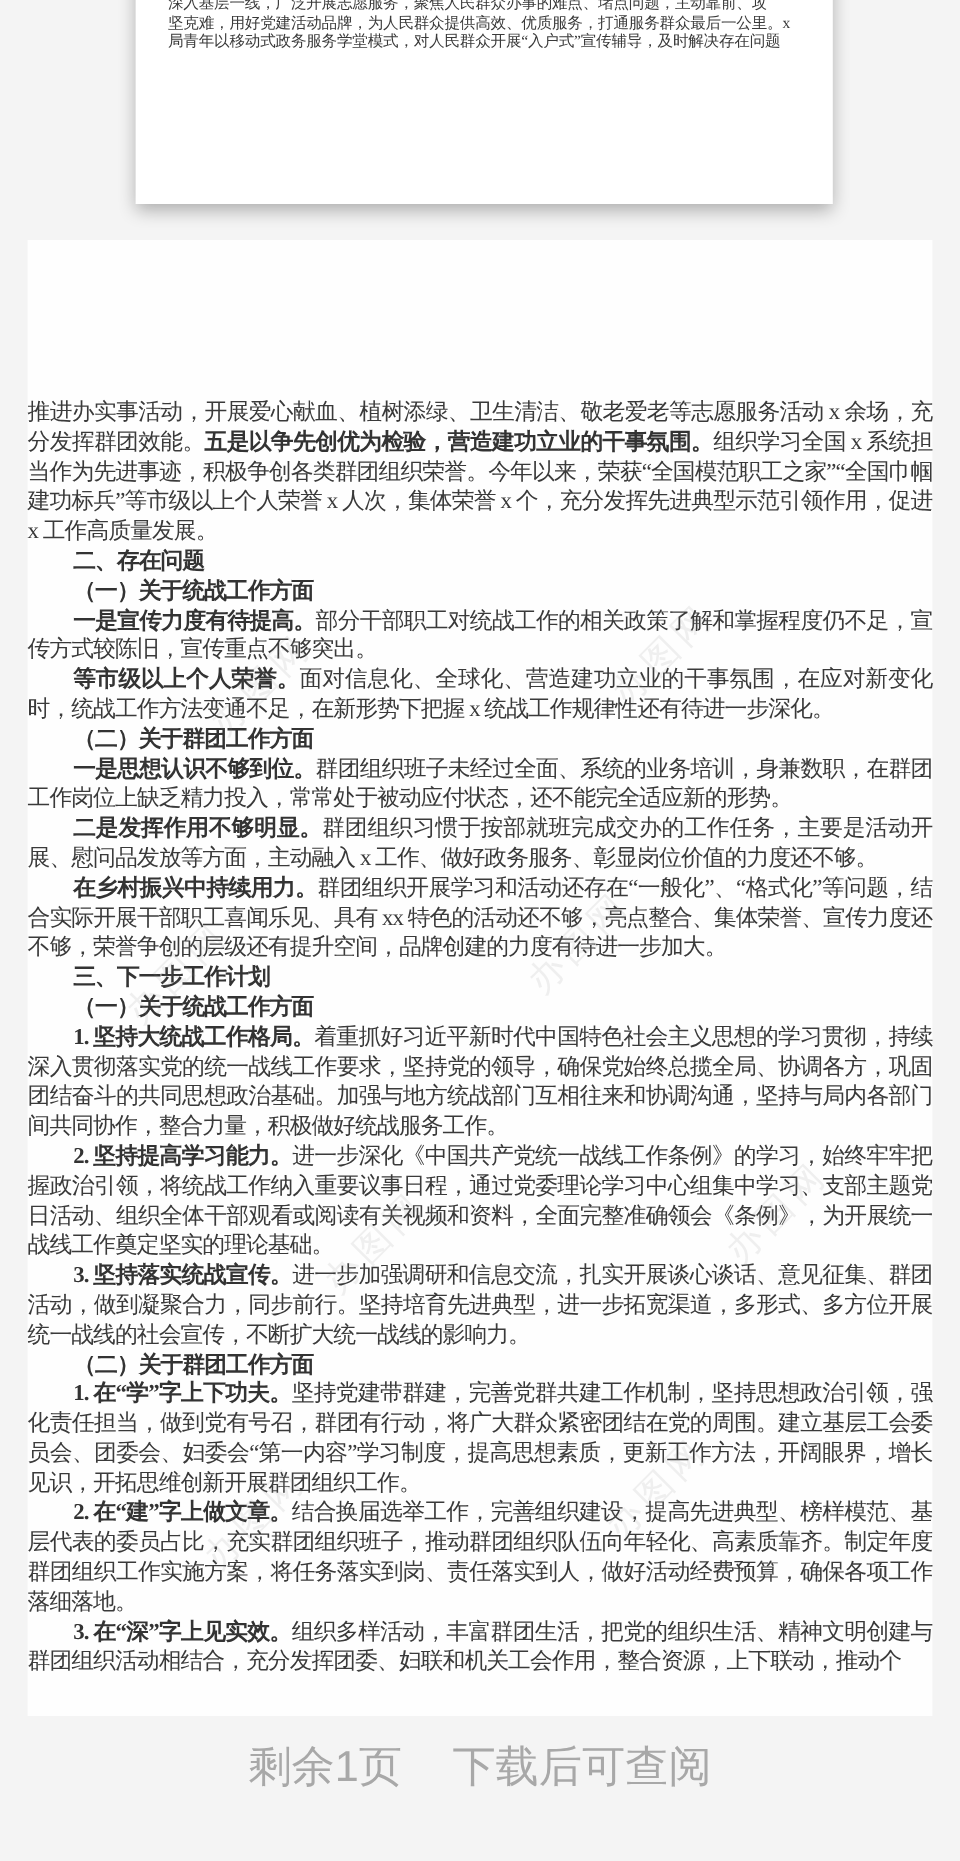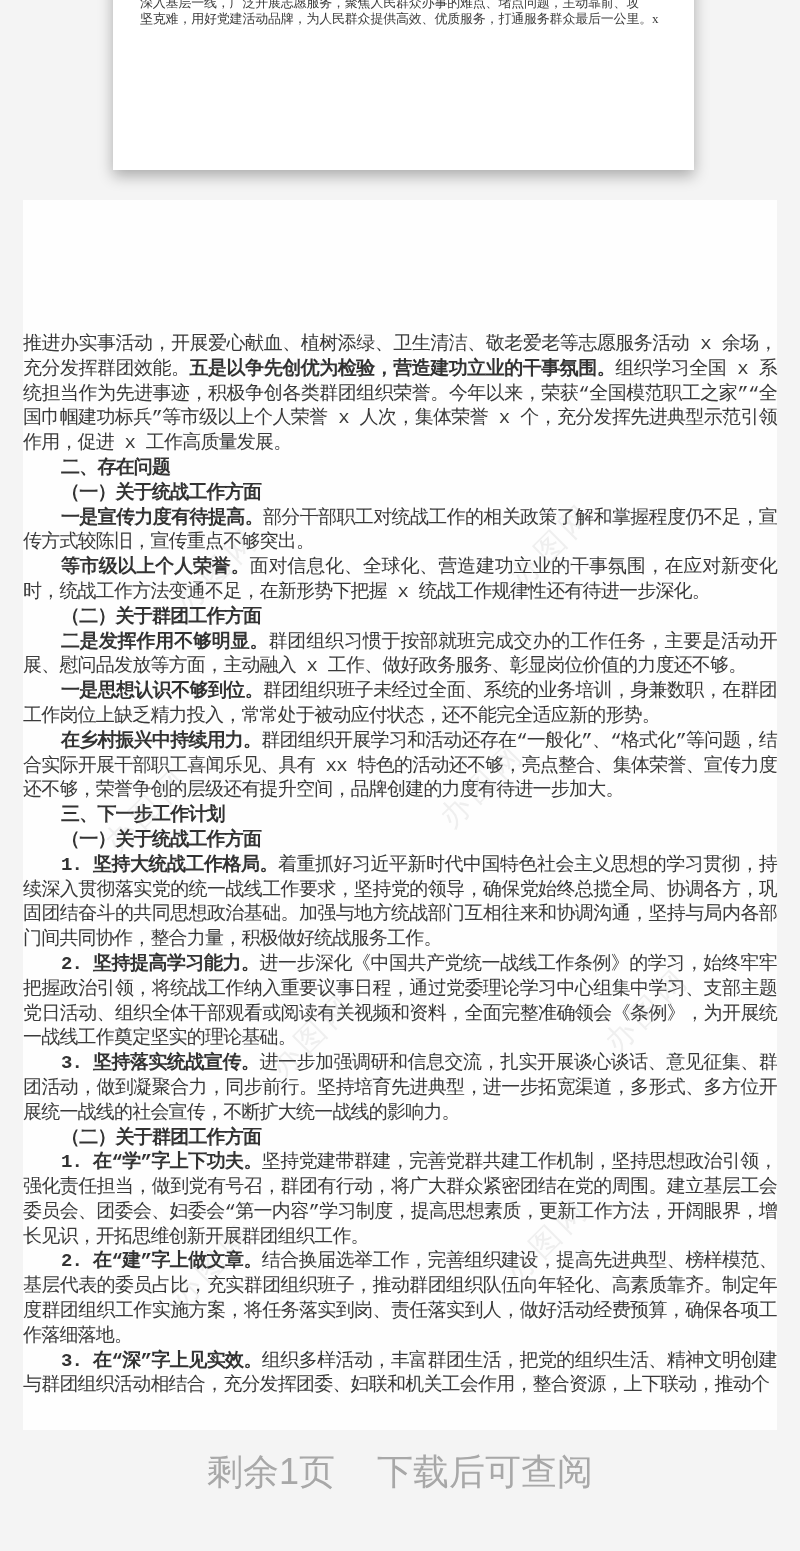--- a/index.html
+++ b/index.html
@@ -23,21 +23,21 @@
   
   .page{
     position:absolute;left:23px;top:200px;width:754px;height:1230px;
     background:#fefefe;z-index:1;
   }
   .doc-body{
     position:absolute;left:0;top:132px;width:754px;
     font-size:19px;line-height:24.8px;letter-spacing:-0.8px;
     color:#3a3a3a;text-align:justify;
   }
-  .doc-body p{margin:0;font-family:Liberation Mono, monospace;}
+  .doc-body p{margin:0;}
   .doc-body p.indent{text-indent:2em;}
   .doc-body b{font-weight:700;color:#333;}
   
   .wm{
     position:absolute;z-index:2;pointer-events:none;
     font-size:30px;letter-spacing:5px;color:rgba(140,140,140,0.13);
     transform:rotate(-45deg);white-space:nowrap;
     font-family:"Liberation Sans","DejaVu Sans",sans-serif;
   }
   
@@ -48,33 +48,34 @@
   }
   .footer .hint{margin-left:42px;}
 </style>
 </head>
 <body>
 
 <div class="prev-page">
   <div class="prev-text" id="prev-lines">
       <p>深入基层一线，广泛开展志愿服务，聚焦人民群众办事的难点、堵点问题，主动靠前、攻</p>
       <p>坚克难，用好党建活动品牌，为人民群众提供高效、优质服务，打通服务群众最后一公里。x</p>
+      <p>局青年以移动式政务服务学堂模式，对人民群众开展“入户式”宣传辅导，及时解决存在问题</p>
     </div>
 </div>
 
 <div class="page">
   <div class="doc-body" id="doc-body">
       <p class=""><span>推进办实事活动，开展爱心献血、植树添绿、卫生清洁、敬老爱老等志愿服务活动 x 余场，充分发挥群团效能。</span><b>五是以争先创优为检验，营造建功立业的干事氛围。</b><span>组织学习全国 x 系统担当作为先进事迹，积极争创各类群团组织荣誉。今年以来，荣获“全国模范职工之家”“全国巾帼建功标兵”等市级以上个人荣誉 x 人次，集体荣誉 x 个，充分发挥先进典型示范引领作用，促进 x 工作高质量发展。</span></p>
       <p class="indent"><b>二、存在问题</b></p>
       <p class="indent"><b>（一）关于统战工作方面</b></p>
       <p class="indent"><b>一是宣传力度有待提高。</b><span>部分干部职工对统战工作的相关政策了解和掌握程度仍不足，宣传方式较陈旧，宣传重点不够突出。</span></p>
       <p class="indent"><b>等市级以上个人荣誉。</b><span>面对信息化、全球化、营造建功立业的干事氛围，在应对新变化时，统战工作方法变通不足，在新形势下把握 x 统战工作规律性还有待进一步深化。</span></p>
       <p class="indent"><b>（二）关于群团工作方面</b></p>
+      <p class="indent"><b>一是思想认识不够到位。</b><span>群团组织班子未经过全面、系统的业务培训，身兼数职，在群团工作岗位上缺乏精力投入，常常处于被动应付状态，还不能完全适应新的形势。</span></p>
       <p class="indent"><b>二是发挥作用不够明显。</b><span>群团组织习惯于按部就班完成交办的工作任务，主要是活动开展、慰问品发放等方面，主动融入 x 工作、做好政务服务、彰显岗位价值的力度还不够。</span></p>
-      <p class="indent"><b>一是思想认识不够到位。</b><span>群团组织班子未经过全面、系统的业务培训，身兼数职，在群团工作岗位上缺乏精力投入，常常处于被动应付状态，还不能完全适应新的形势。</span></p>
       <p class="indent"><b>在乡村振兴中持续用力。</b><span>群团组织开展学习和活动还存在“一般化”、“格式化”等问题，结合实际开展干部职工喜闻乐见、具有 xx 特色的活动还不够，亮点整合、集体荣誉、宣传力度还不够，荣誉争创的层级还有提升空间，品牌创建的力度有待进一步加大。</span></p>
       <p class="indent"><b>三、下一步工作计划</b></p>
       <p class="indent"><b>（一）关于统战工作方面</b></p>
       <p class="indent"><b>1. 坚持大统战工作格局。</b><span>着重抓好习近平新时代中国特色社会主义思想的学习贯彻，持续深入贯彻落实党的统一战线工作要求，坚持党的领导，确保党始终总揽全局、协调各方，巩固团结奋斗的共同思想政治基础。加强与地方统战部门互相往来和协调沟通，坚持与局内各部门间共同协作，整合力量，积极做好统战服务工作。</span></p>
       <p class="indent"><b>2. 坚持提高学习能力。</b><span>进一步深化《中国共产党统一战线工作条例》的学习，始终牢牢把握政治引领，将统战工作纳入重要议事日程，通过党委理论学习中心组集中学习、支部主题党日活动、组织全体干部观看或阅读有关视频和资料，全面完整准确领会《条例》，为开展统一战线工作奠定坚实的理论基础。</span></p>
       <p class="indent"><b>3. 坚持落实统战宣传。</b><span>进一步加强调研和信息交流，扎实开展谈心谈话、意见征集、群团活动，做到凝聚合力，同步前行。坚持培育先进典型，进一步拓宽渠道，多形式、多方位开展统一战线的社会宣传，不断扩大统一战线的影响力。</span></p>
       <p class="indent"><b>（二）关于群团工作方面</b></p>
       <p class="indent"><b>1. 在“学”字上下功夫。</b><span>坚持党建带群建，完善党群共建工作机制，坚持思想政治引领，强化责任担当，做到党有号召，群团有行动，将广大群众紧密团结在党的周围。建立基层工会委员会、团委会、妇委会“第一内容”学习制度，提高思想素质，更新工作方法，开阔眼界，增长见识，开拓思维创新开展群团组织工作。</span></p>
       <p class="indent"><b>2. 在“建”字上做文章。</b><span>结合换届选举工作，完善组织建设，提高先进典型、榜样模范、基层代表的委员占比，充实群团组织班子，推动群团组织队伍向年轻化、高素质靠齐。制定年度群团组织工作实施方案，将任务落实到岗、责任落实到人，做好活动经费预算，确保各项工作落细落地。</span></p>
       <p class="indent"><b>3. 在“深”字上见实效。</b><span>组织多样活动，丰富群团生活，把党的组织生活、精神文明创建与群团组织活动相结合，充分发挥团委、妇联和机关工会作用，整合资源，上下联动，推动个</span></p>

